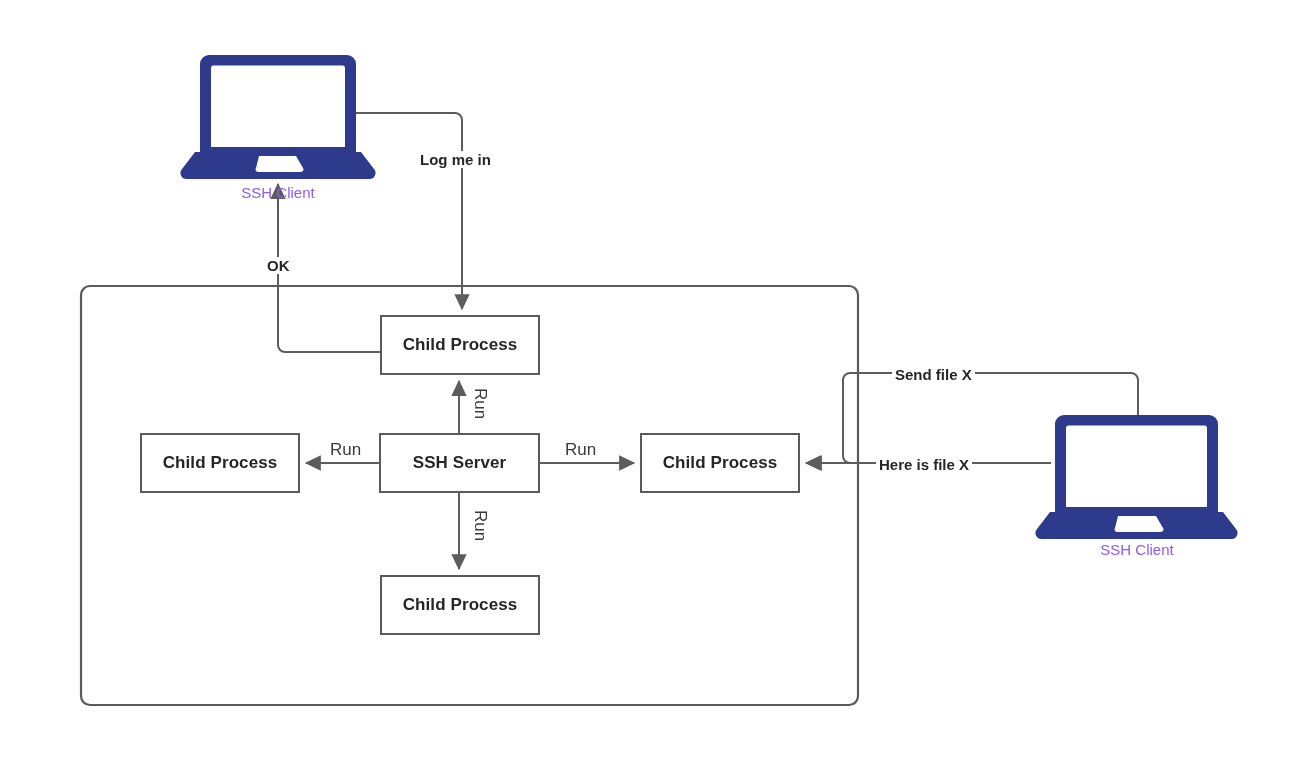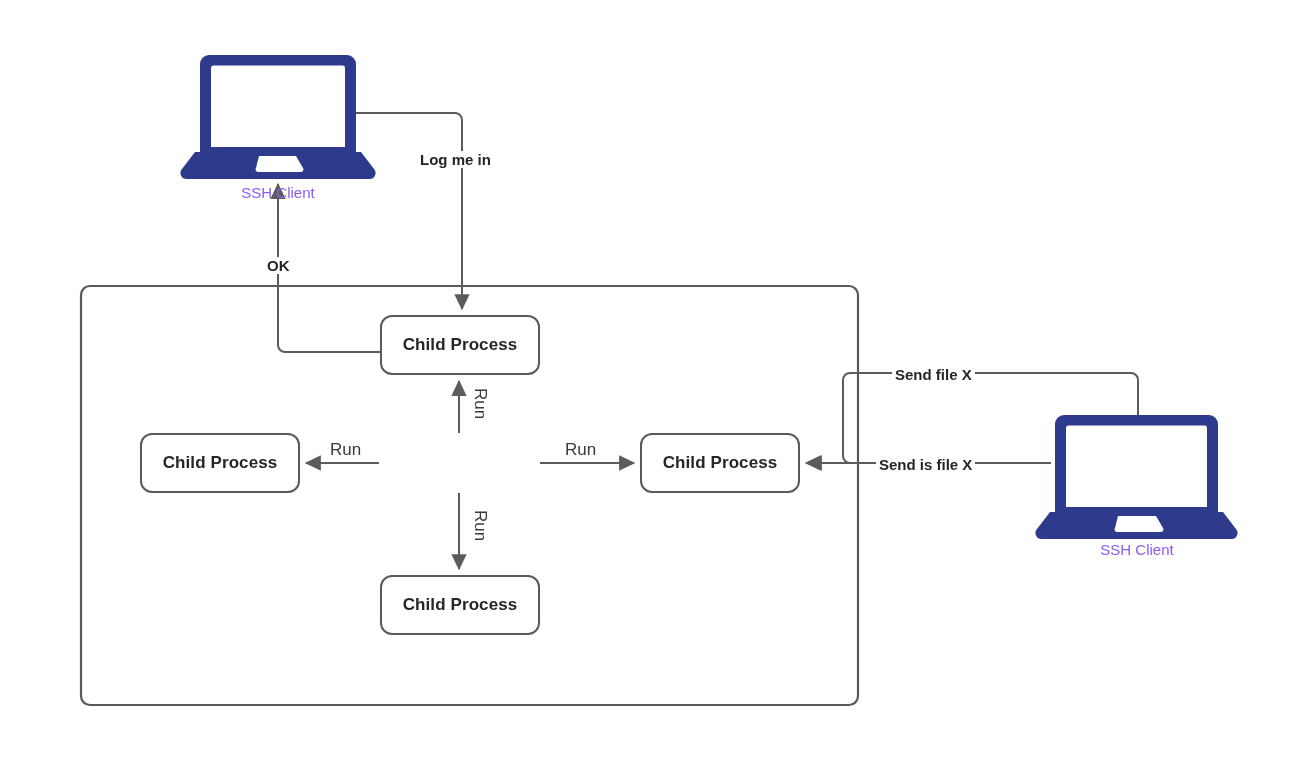--- a/index.html
+++ b/index.html
@@ -23,21 +23,21 @@
     position: absolute;
     left: 0;
     top: 0;
     width: 1312px;
     height: 759px;
   }
   .node-box {
     position: absolute;
     box-sizing: border-box;
     border: 2px solid #5a5a5a;
-    border-radius: 12px;
+    border-radius: 0;
     background: #ffffff;
     display: flex;
     align-items: center;
     justify-content: center;
     color: #262626;
     font-weight: bold;
     font-size: 17px;
     letter-spacing: 0.1px;
     font-family: "Liberation Sans", "DejaVu Sans", sans-serif;
   }
@@ -123,20 +123,23 @@
   </svg>
 
   <div class="node-box" style="left:380px; top:315px; width:160px; height:60px;">
     <span>Child Process</span>
   </div>
 
   <div class="node-box" style="left:140px; top:433px; width:160px; height:60px;">
     <span>Child Process</span>
   </div>
 
+  <div class="node-box" style="left:379px; top:433px; width:161px; height:60px;">
+    <span>SSH Server</span>
+  </div>
 
   <div class="node-box" style="left:640px; top:433px; width:160px; height:60px;">
     <span>Child Process</span>
   </div>
 
   <div class="node-box" style="left:380px; top:575px; width:160px; height:60px;">
     <span>Child Process</span>
   </div>
 
   <div class="device-label" style="left:233px; top:184px; width:90px;">SSH Client</div>
@@ -150,15 +153,15 @@
   <div class="edge-label vertical" style="left:489px; top:386px; transform:rotate(90deg); padding:0 2px;">Run</div>
 
   <div class="edge-label plain" style="left:327px; top:441px; padding:0 3px;">Run</div>
 
   <div class="edge-label plain" style="left:562px; top:441px; padding:0 3px;">Run</div>
 
   <div class="edge-label vertical" style="left:489px; top:508px; transform:rotate(90deg); padding:0 2px;">Run</div>
 
   <div class="edge-label bold" style="left:892px; top:366px; padding:1px 3px;">Send file X</div>
 
-  <div class="edge-label bold" style="left:876px; top:456px; padding:1px 3px;">Send is file X</div>
+  <div class="edge-label bold" style="left:876px; top:456px; padding:1px 3px;">Here is file X</div>
 
 </div>
 
 </body></html>

